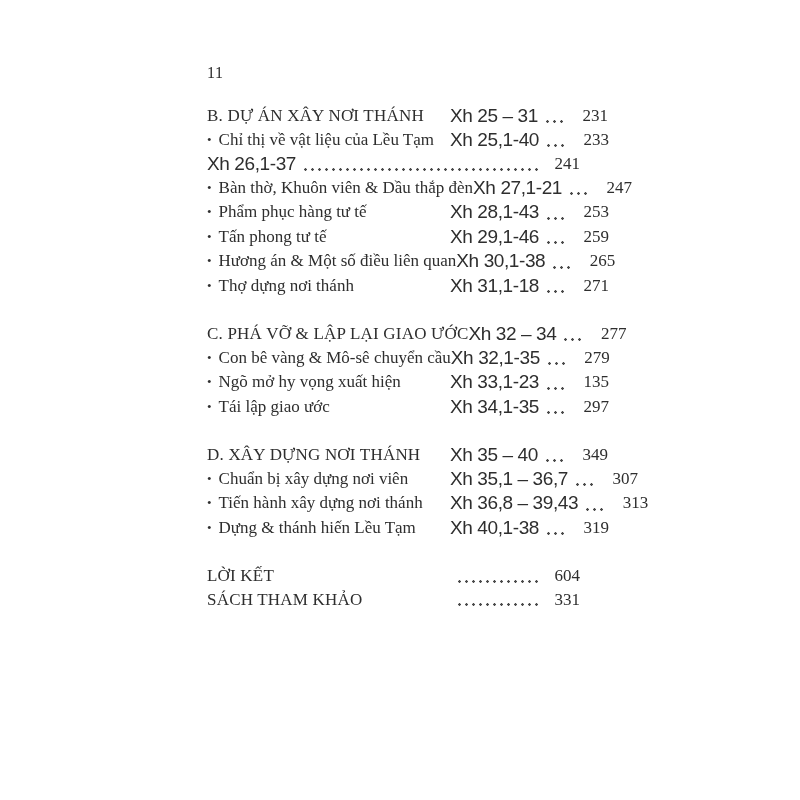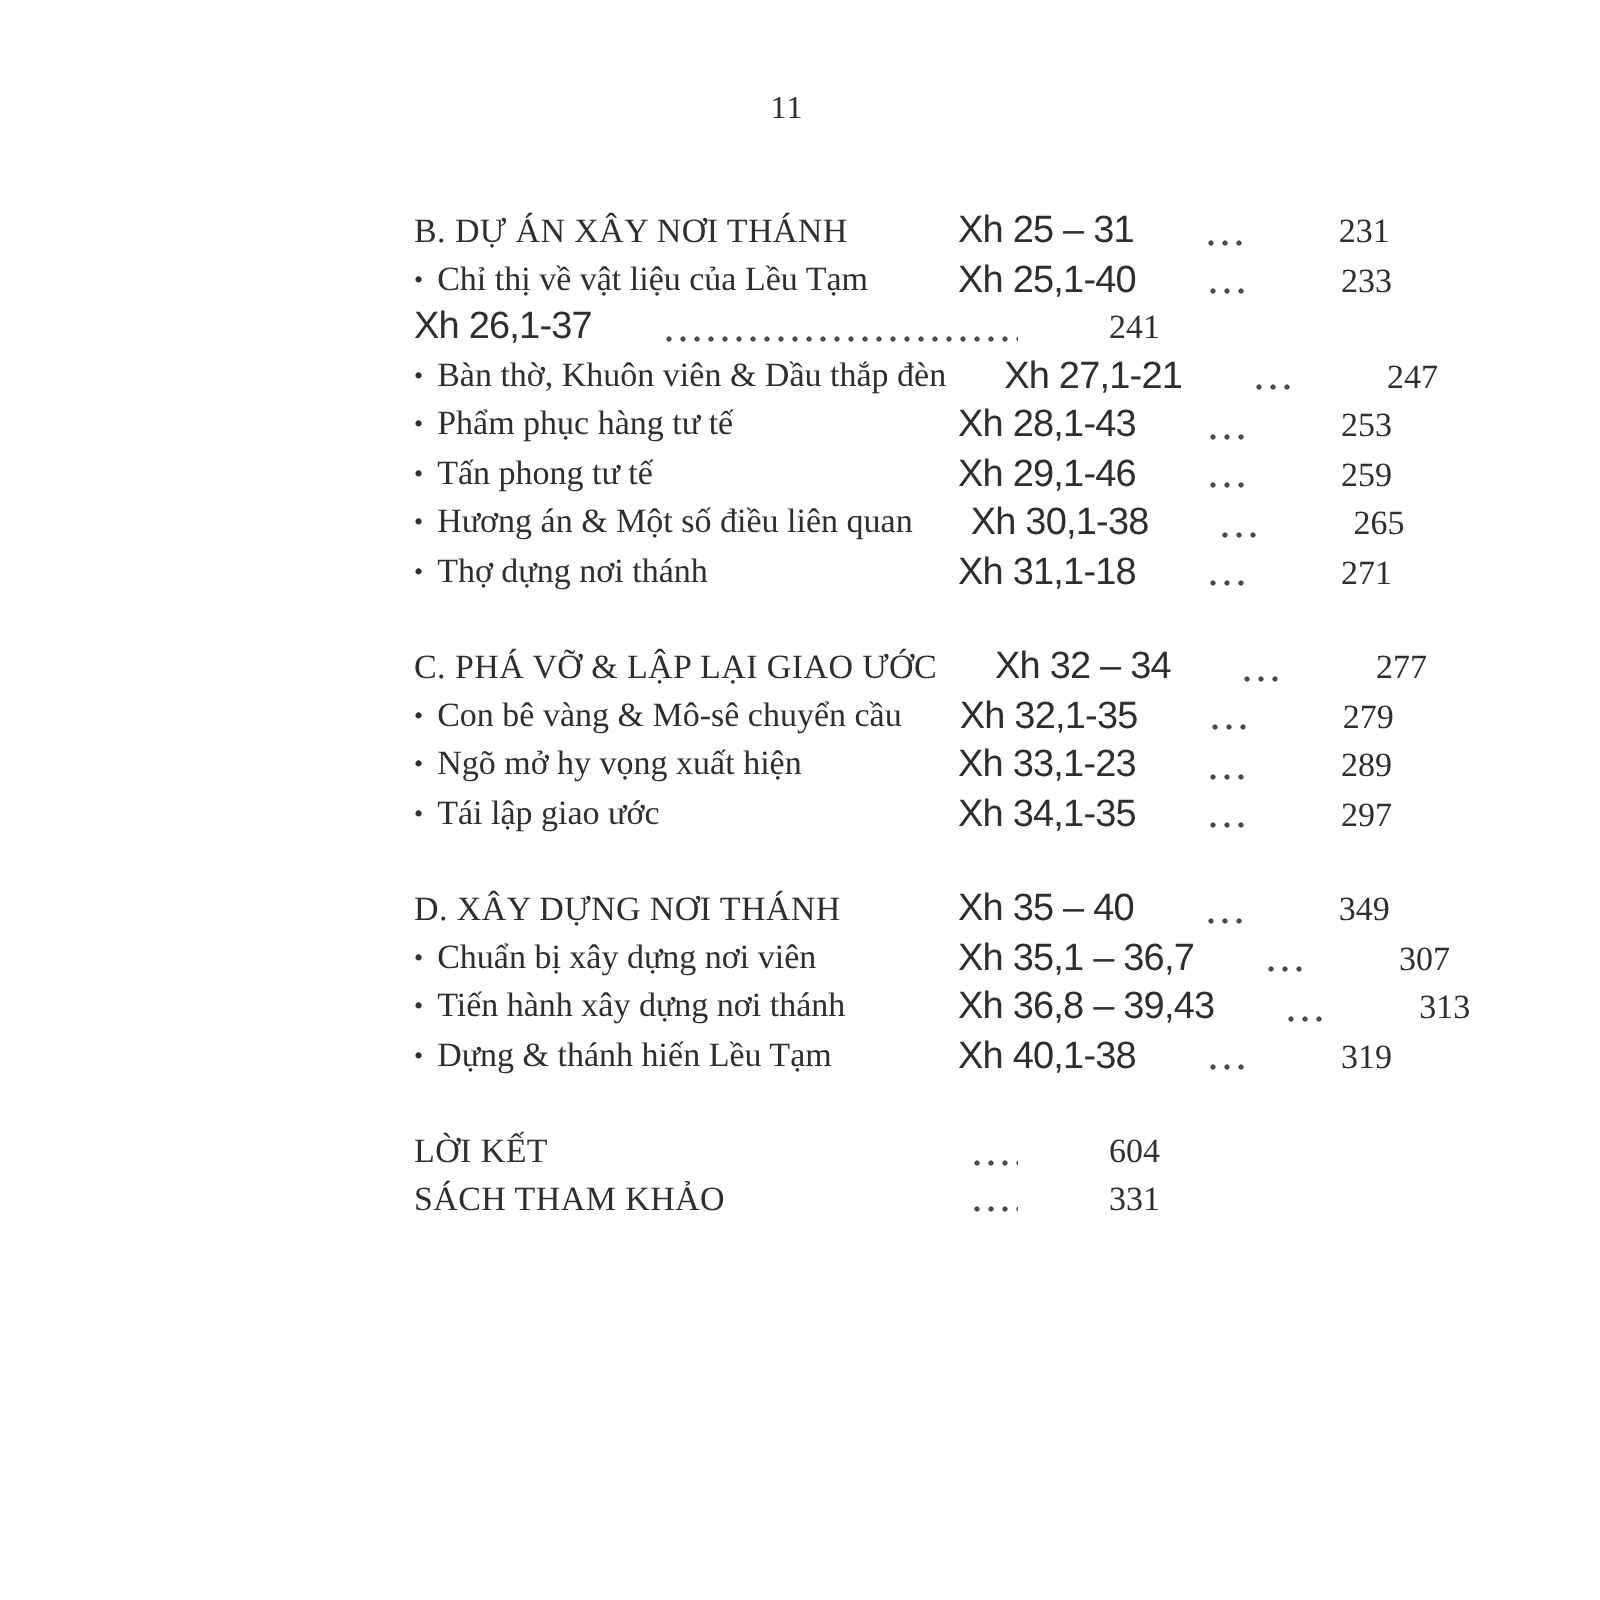--- a/index.html
+++ b/index.html
@@ -10,43 +10,42 @@
   body {
     width: 800px;
     height: 800px;
     position: relative;
     font-family: "Liberation Serif", serif;
     color: #2e2e2e;
     overflow: hidden;
   }
   .page-number-top {
     position: absolute;
-    top: 46px;
+    top: 64px;
     left: 207px;
     width: 373px;
-    text-align: center;
+    text-align: left;
     font-size: 16px;
     letter-spacing: 0.5px;
   }
   .toc {
     position: absolute;
     left: 207px;
     top: 104px;
     width: 373px;
   }
   .section { }
   .section + .section { margin-top: 24px; }
   .footer-block { margin-top: 21px; }
   .row {
     display: flex;
-    align-items: flex-end;
+    align-items: flex-start;
     line-height: 23.5px;
     font-size: 17px;
     white-space: nowrap;
-    gap: 29px;
   }
   .row-title {
     min-width: 243px;
     flex-shrink: 0;
     display: inline-block;
   }
   .row.header .row-title {
     letter-spacing: 0.2px;
   }
   .bullet {
@@ -142,21 +141,21 @@
       <div class="row">
     <span class="row-title"><span class="bullet">•</span><span class="title-text">Con bê vàng &amp; Mô-sê chuyển cầu</span></span>
     <span class="row-ref">Xh 32,1-35</span>
     <span class="leader"></span>
     <span class="row-page">279</span>
   </div>
       <div class="row">
     <span class="row-title"><span class="bullet">•</span><span class="title-text">Ngõ mở hy vọng xuất hiện</span></span>
     <span class="row-ref">Xh 33,1-23</span>
     <span class="leader"></span>
-    <span class="row-page">289</span>
+    <span class="row-page">135</span>
   </div>
       <div class="row">
     <span class="row-title"><span class="bullet">•</span><span class="title-text">Tái lập giao ước</span></span>
     <span class="row-ref">Xh 34,1-35</span>
     <span class="leader"></span>
     <span class="row-page">297</span>
   </div>
     </div>
     <div class="section">
       <div class="row header">

